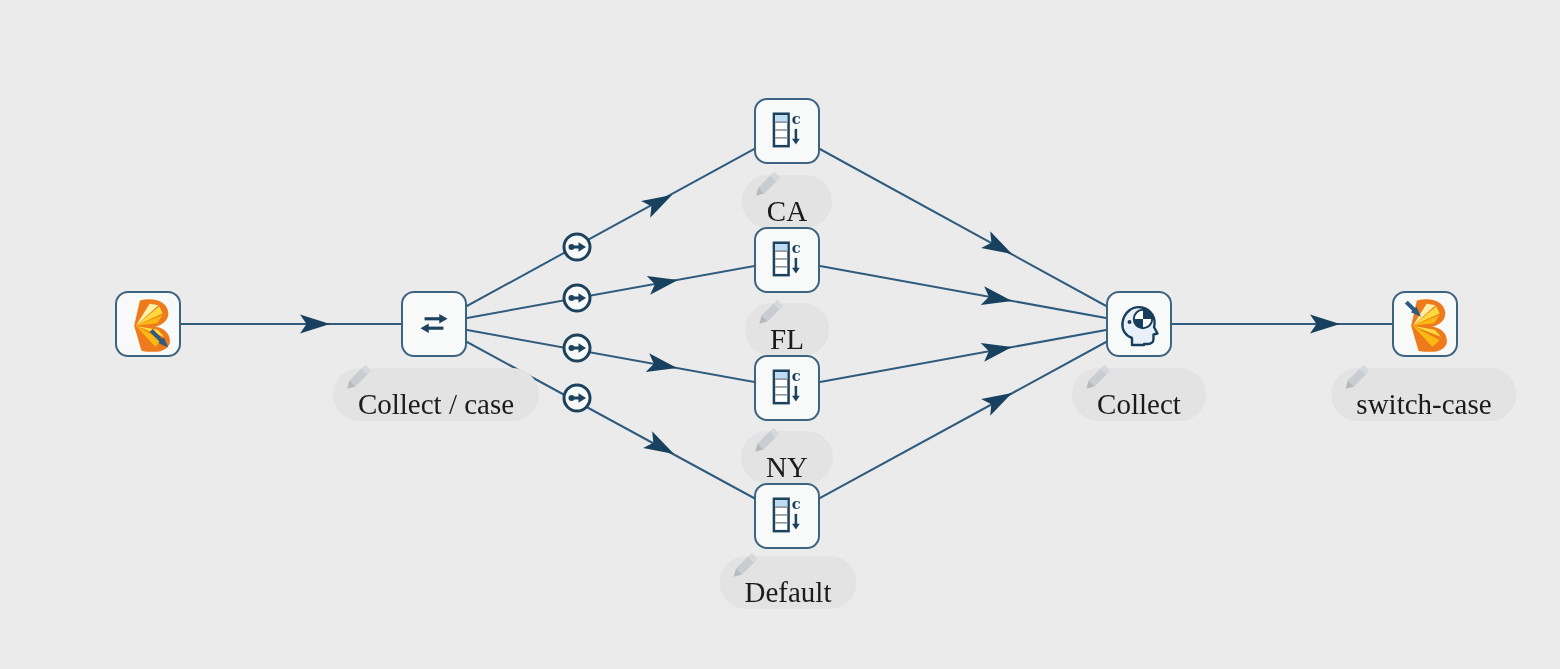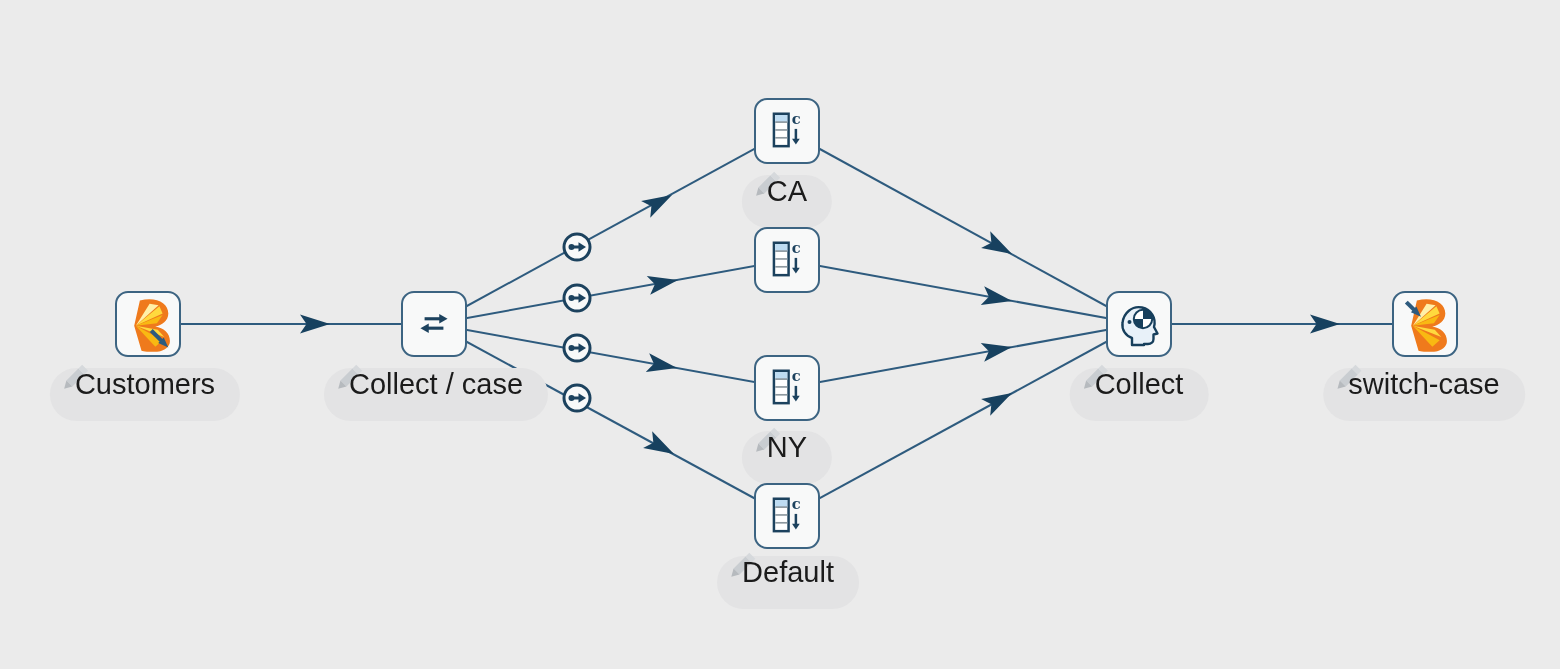--- a/index.html
+++ b/index.html
@@ -12,22 +12,22 @@
   .arrowhead{fill:#17415f;}
   .port-ring{fill:#f8f9f9;stroke:#1c425e;stroke-width:3;}
   .port-glyph{fill:#1c425e;}
   .node{
     position:absolute;width:66px;height:66px;box-sizing:border-box;
     background:#f8f9f9;border:2.5px solid #3c6482;border-radius:13px;
     display:flex;align-items:center;justify-content:center;z-index:3;
   }
   .pill{
     position:absolute;transform:translateX(-50%);height:53px;
-    background:#e3e3e4;border-radius:27px;display:flex;align-items:flex-start;
-    padding:0 25px;font-size:29px;color:#1b1b1b;z-index:2;white-space:nowrap;
+    background:#e3e3e4;border-radius:27px;display:flex;align-items:flex-end;
+    padding:0 25px;font-size:29px;color:#1b1b1b;z-index:2;white-space:nowrap;font-family:Liberation Serif, serif;
   }
   .pill .pencil{position:absolute;left:6px;top:-10px;width:36px;height:36px;}
   .pill span{position:relative;}
   .navy{fill:#1c425e;}
 </style>
 </head>
 <body>
 
 <div class="canvas">
 
@@ -110,37 +110,37 @@
     <polygon class="arrowhead" points="0,0 -30,-9.5 -23.5,0 -30,9.5" transform="translate(1012,347) rotate(-10.3)"></polygon>
     <polygon class="arrowhead" points="0,0 -30,-9.5 -23.5,0 -30,9.5" transform="translate(1012,393) rotate(-28.6)"></polygon>
     <polygon class="arrowhead" points="0,0 -30,-9.5 -23.5,0 -30,9.5" transform="translate(1340,324)"></polygon>
 
     <use href="#port-badge" transform="translate(577,247)"></use>
     <use href="#port-badge" transform="translate(577,298)"></use>
     <use href="#port-badge" transform="translate(577,348)"></use>
     <use href="#port-badge" transform="translate(577,398)"></use>
   </svg>
 
-  <div class="pill" style="left:145px;top:368px">
-    <svg class="pencil">
-        <use href="#icon-pencil"></use>
-      </svg>
-    <span>Customers</span>
-  </div>
   <div class="pill" style="left:436px;top:368px">
     <svg class="pencil">
         <use href="#icon-pencil"></use>
       </svg>
     <span>Collect / case</span>
   </div>
   <div class="pill" style="left:787px;top:175px">
     <svg class="pencil">
         <use href="#icon-pencil"></use>
       </svg>
     <span>CA</span>
+  </div>
+  <div class="pill" style="left:787px;top:303px">
+    <svg class="pencil">
+        <use href="#icon-pencil"></use>
+      </svg>
+    <span>FL</span>
   </div>
   <div class="pill" style="left:788px;top:556px">
     <svg class="pencil">
         <use href="#icon-pencil"></use>
       </svg>
     <span>Default</span>
   </div>
   <div class="pill" style="left:787px;top:431px">
     <svg class="pencil">
         <use href="#icon-pencil"></use>

